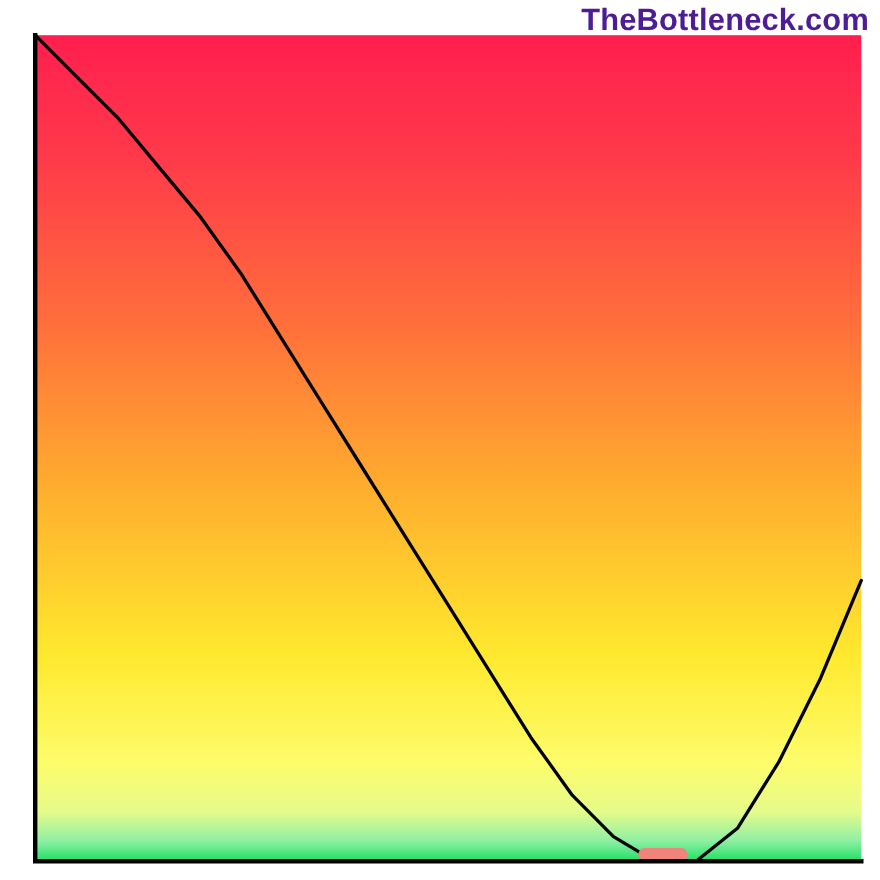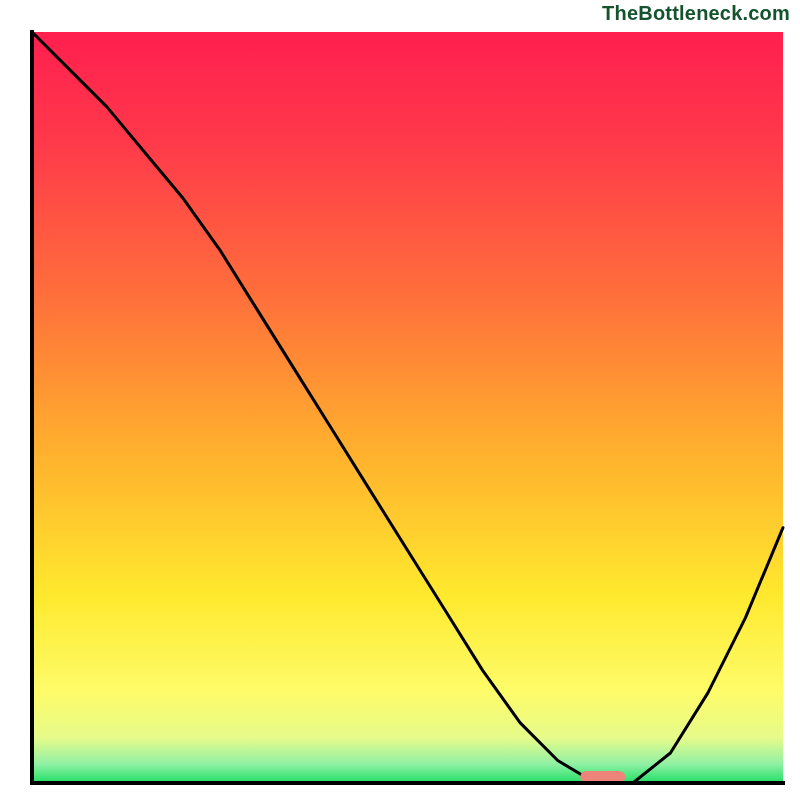--- a/index.html
+++ b/index.html
@@ -12,23 +12,23 @@
   }
   .canvas {
     position: relative;
     width: 800px;
     height: 800px;
   }
   .watermark {
     position: absolute;
     top: 2px;
     right: 10px;
-    font-size: 20px;
+    font-size: 28px;
     font-weight: 700;
-    color: #14532d;
+    color: #4c1d95;
     letter-spacing: 0.2px;
   }
   svg {
     position: absolute;
     top: 0;
     left: 0;
   }
 </style>
 </head>
 <body>

